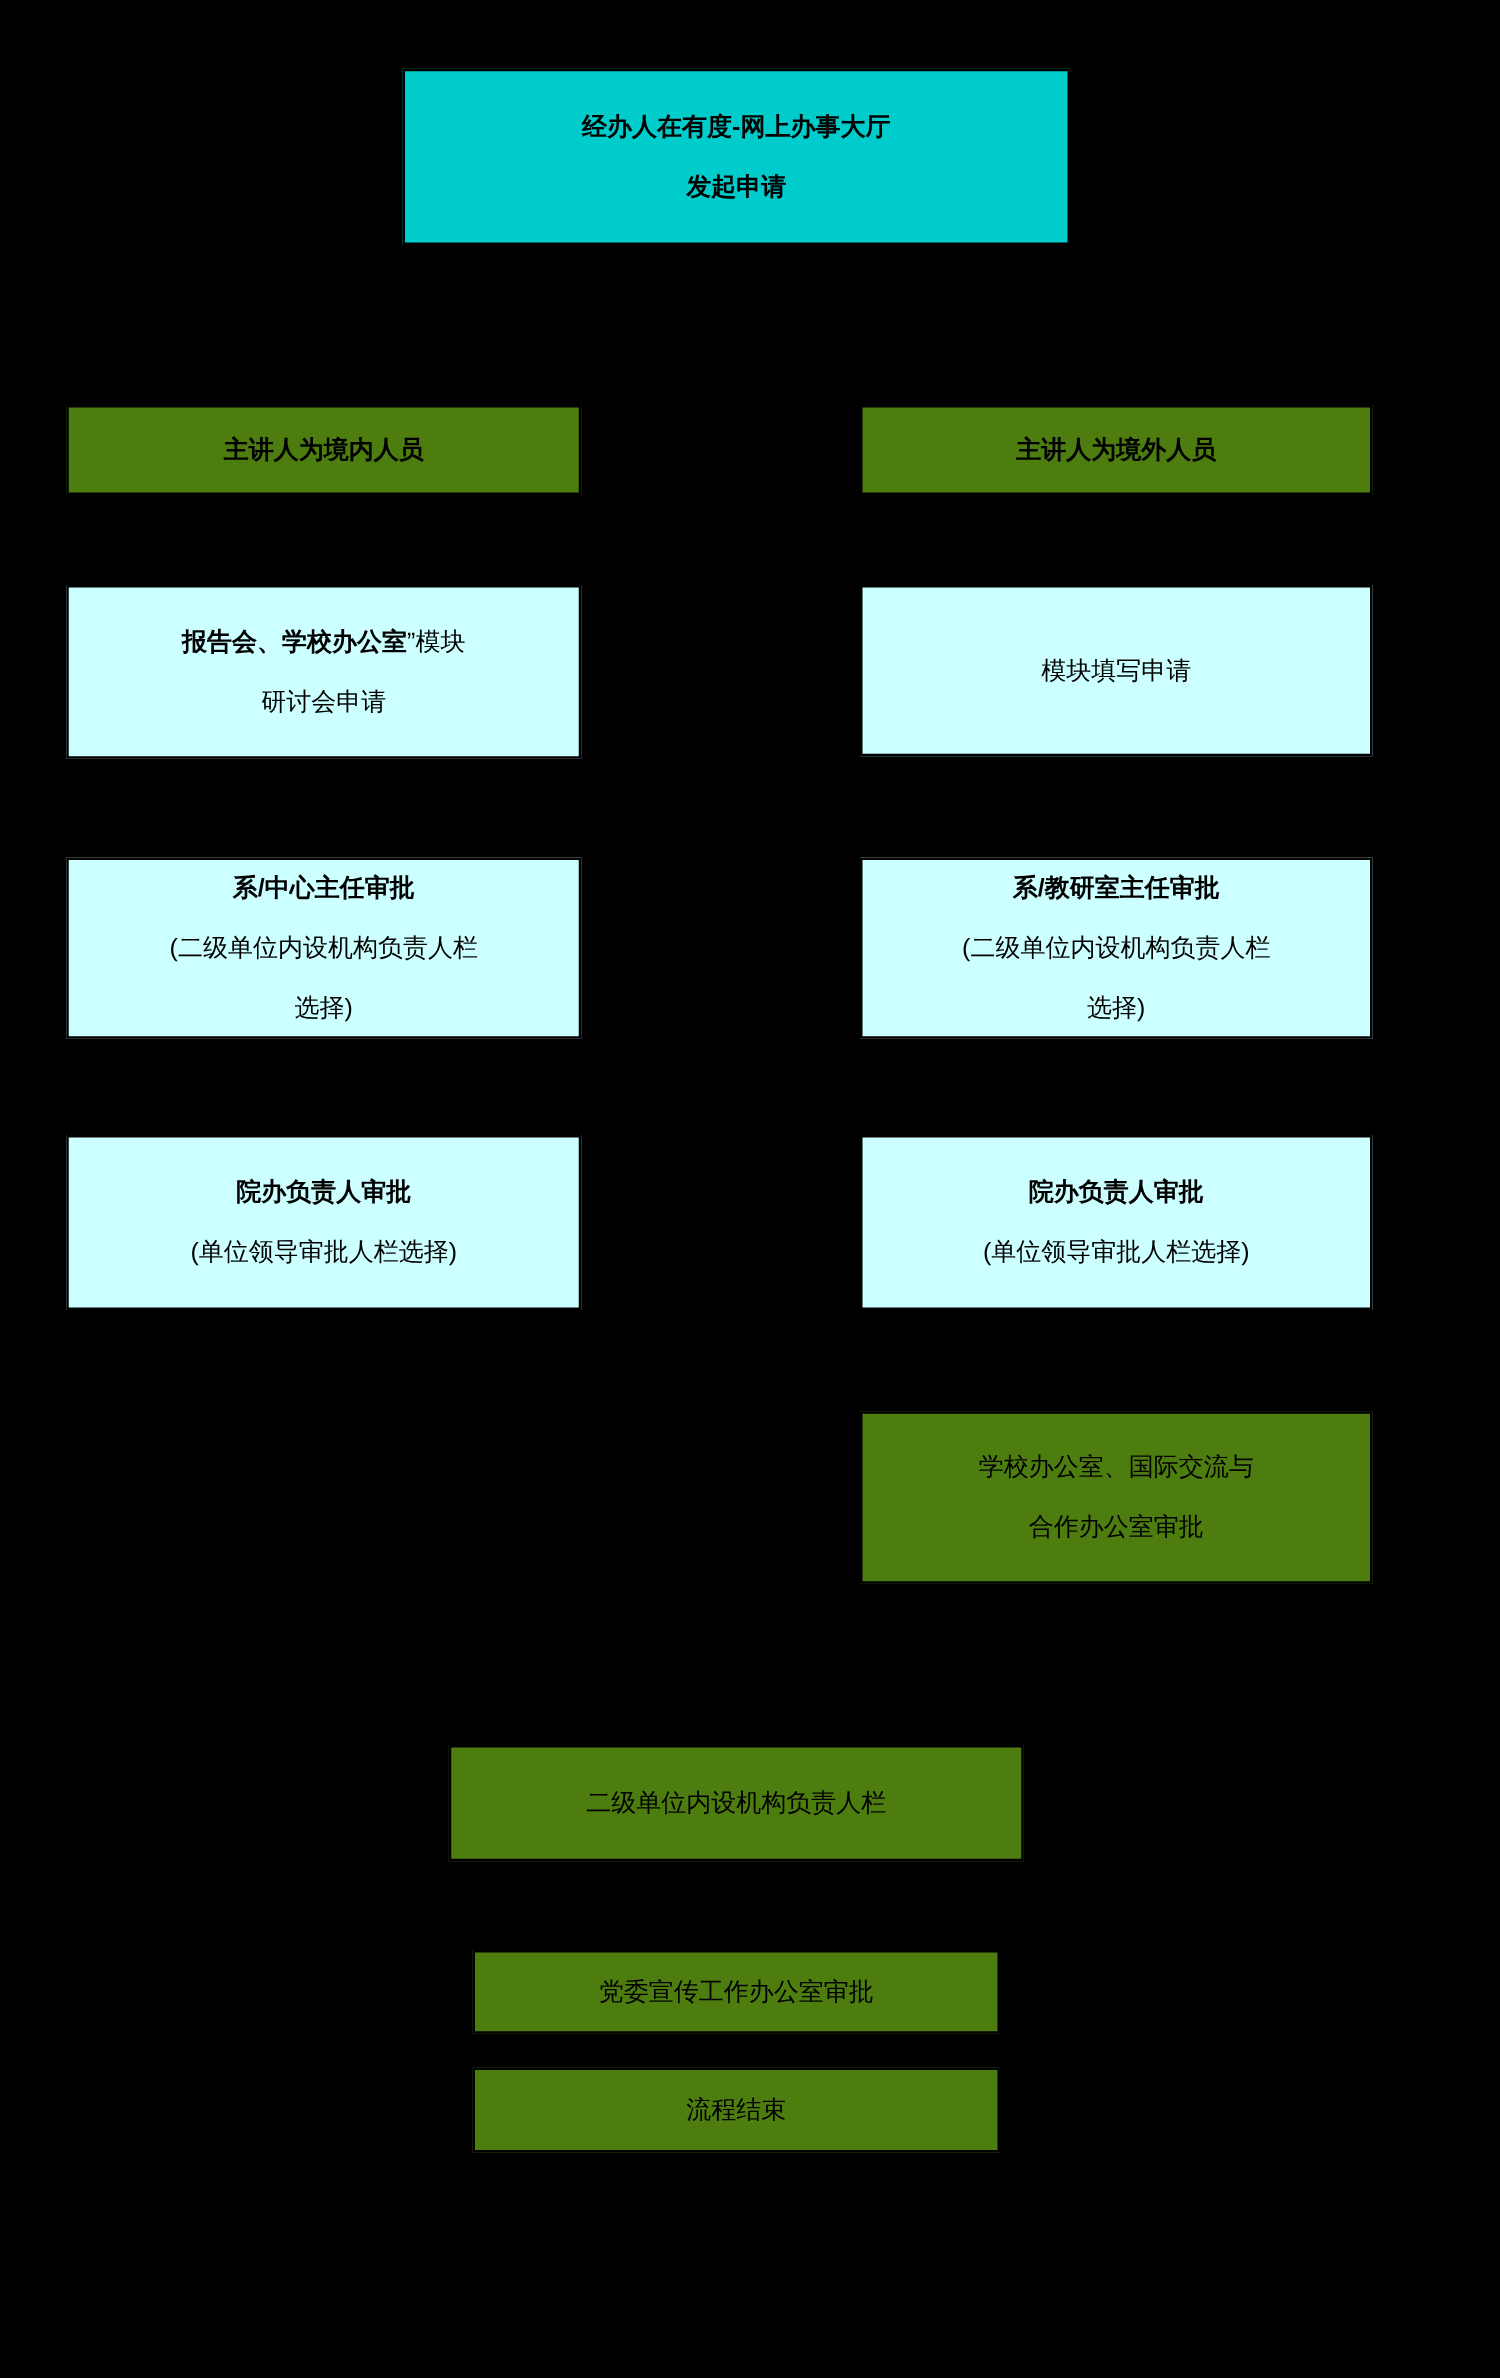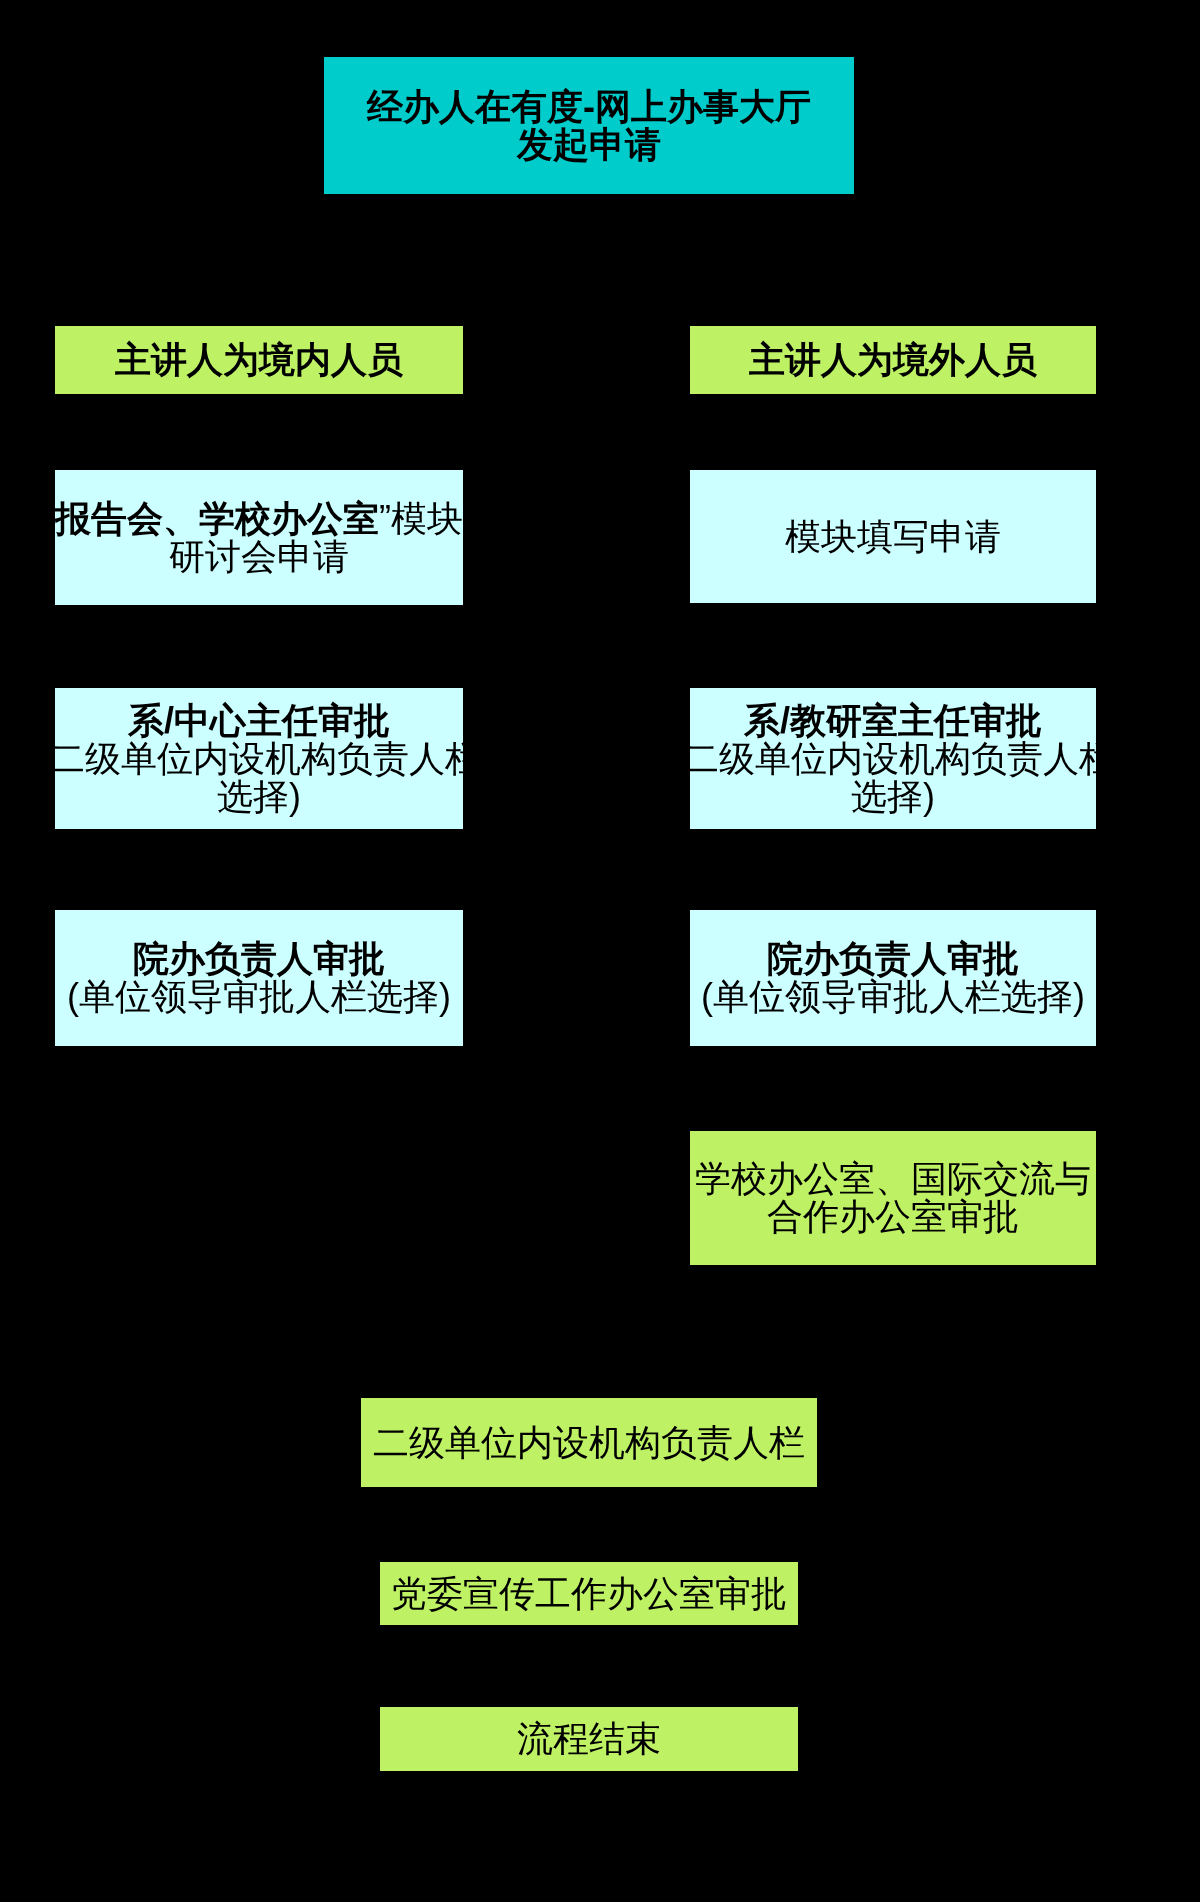--- a/index.html
+++ b/index.html
@@ -17,28 +17,29 @@
   }
   .node {
     position: absolute;
     box-sizing: border-box;
     display: flex;
     flex-direction: column;
     justify-content: center;
     align-items: center;
     text-align: center;
     color: #000000;
-    font-size: 36px;
+    font-size: 20px;
     line-height: 38px;
     border: 2px solid #000000;
     padding: 0 6px;
+    gap: 10px;
   }
   .node .line { white-space: nowrap; }
   .teal  { background: #00CCCC; }
-  .green { background: #bef264; }
+  .green { background: #4d7c0f; }
   .blue  { background: #CCFFFF; }
   .bold  { font-weight: bold; }
 </style>
 </head>
 <body>
 
 <div class="canvas">
 
   <div class="node teal" style="left:322px; top:55px; width:534px; height:141px;">
       <div class="line"><span class="bold">经办人在有度-网上办事大厅</span></div>
@@ -86,15 +87,15 @@
 
   <div class="node green" style="left:688px; top:1129px; width:410px; height:138px;">
       <div class="line"><span>学校办公室、国际交流与</span></div>
       <div class="line"><span>合作办公室审批</span></div>
     </div>
 
   <div class="node green" style="left:359px; top:1396px; width:460px; height:93px;">二级单位内设机构负责人栏</div>
 
   <div class="node green" style="left:378px; top:1560px; width:422px; height:67px;">党委宣传工作办公室审批</div>
 
-  <div class="node green" style="left:378px; top:1705px; width:422px; height:68px;">流程结束</div>
+  <div class="node green" style="left:378px; top:1654px; width:422px; height:68px;">流程结束</div>
 
 </div>
 
 </body></html>

